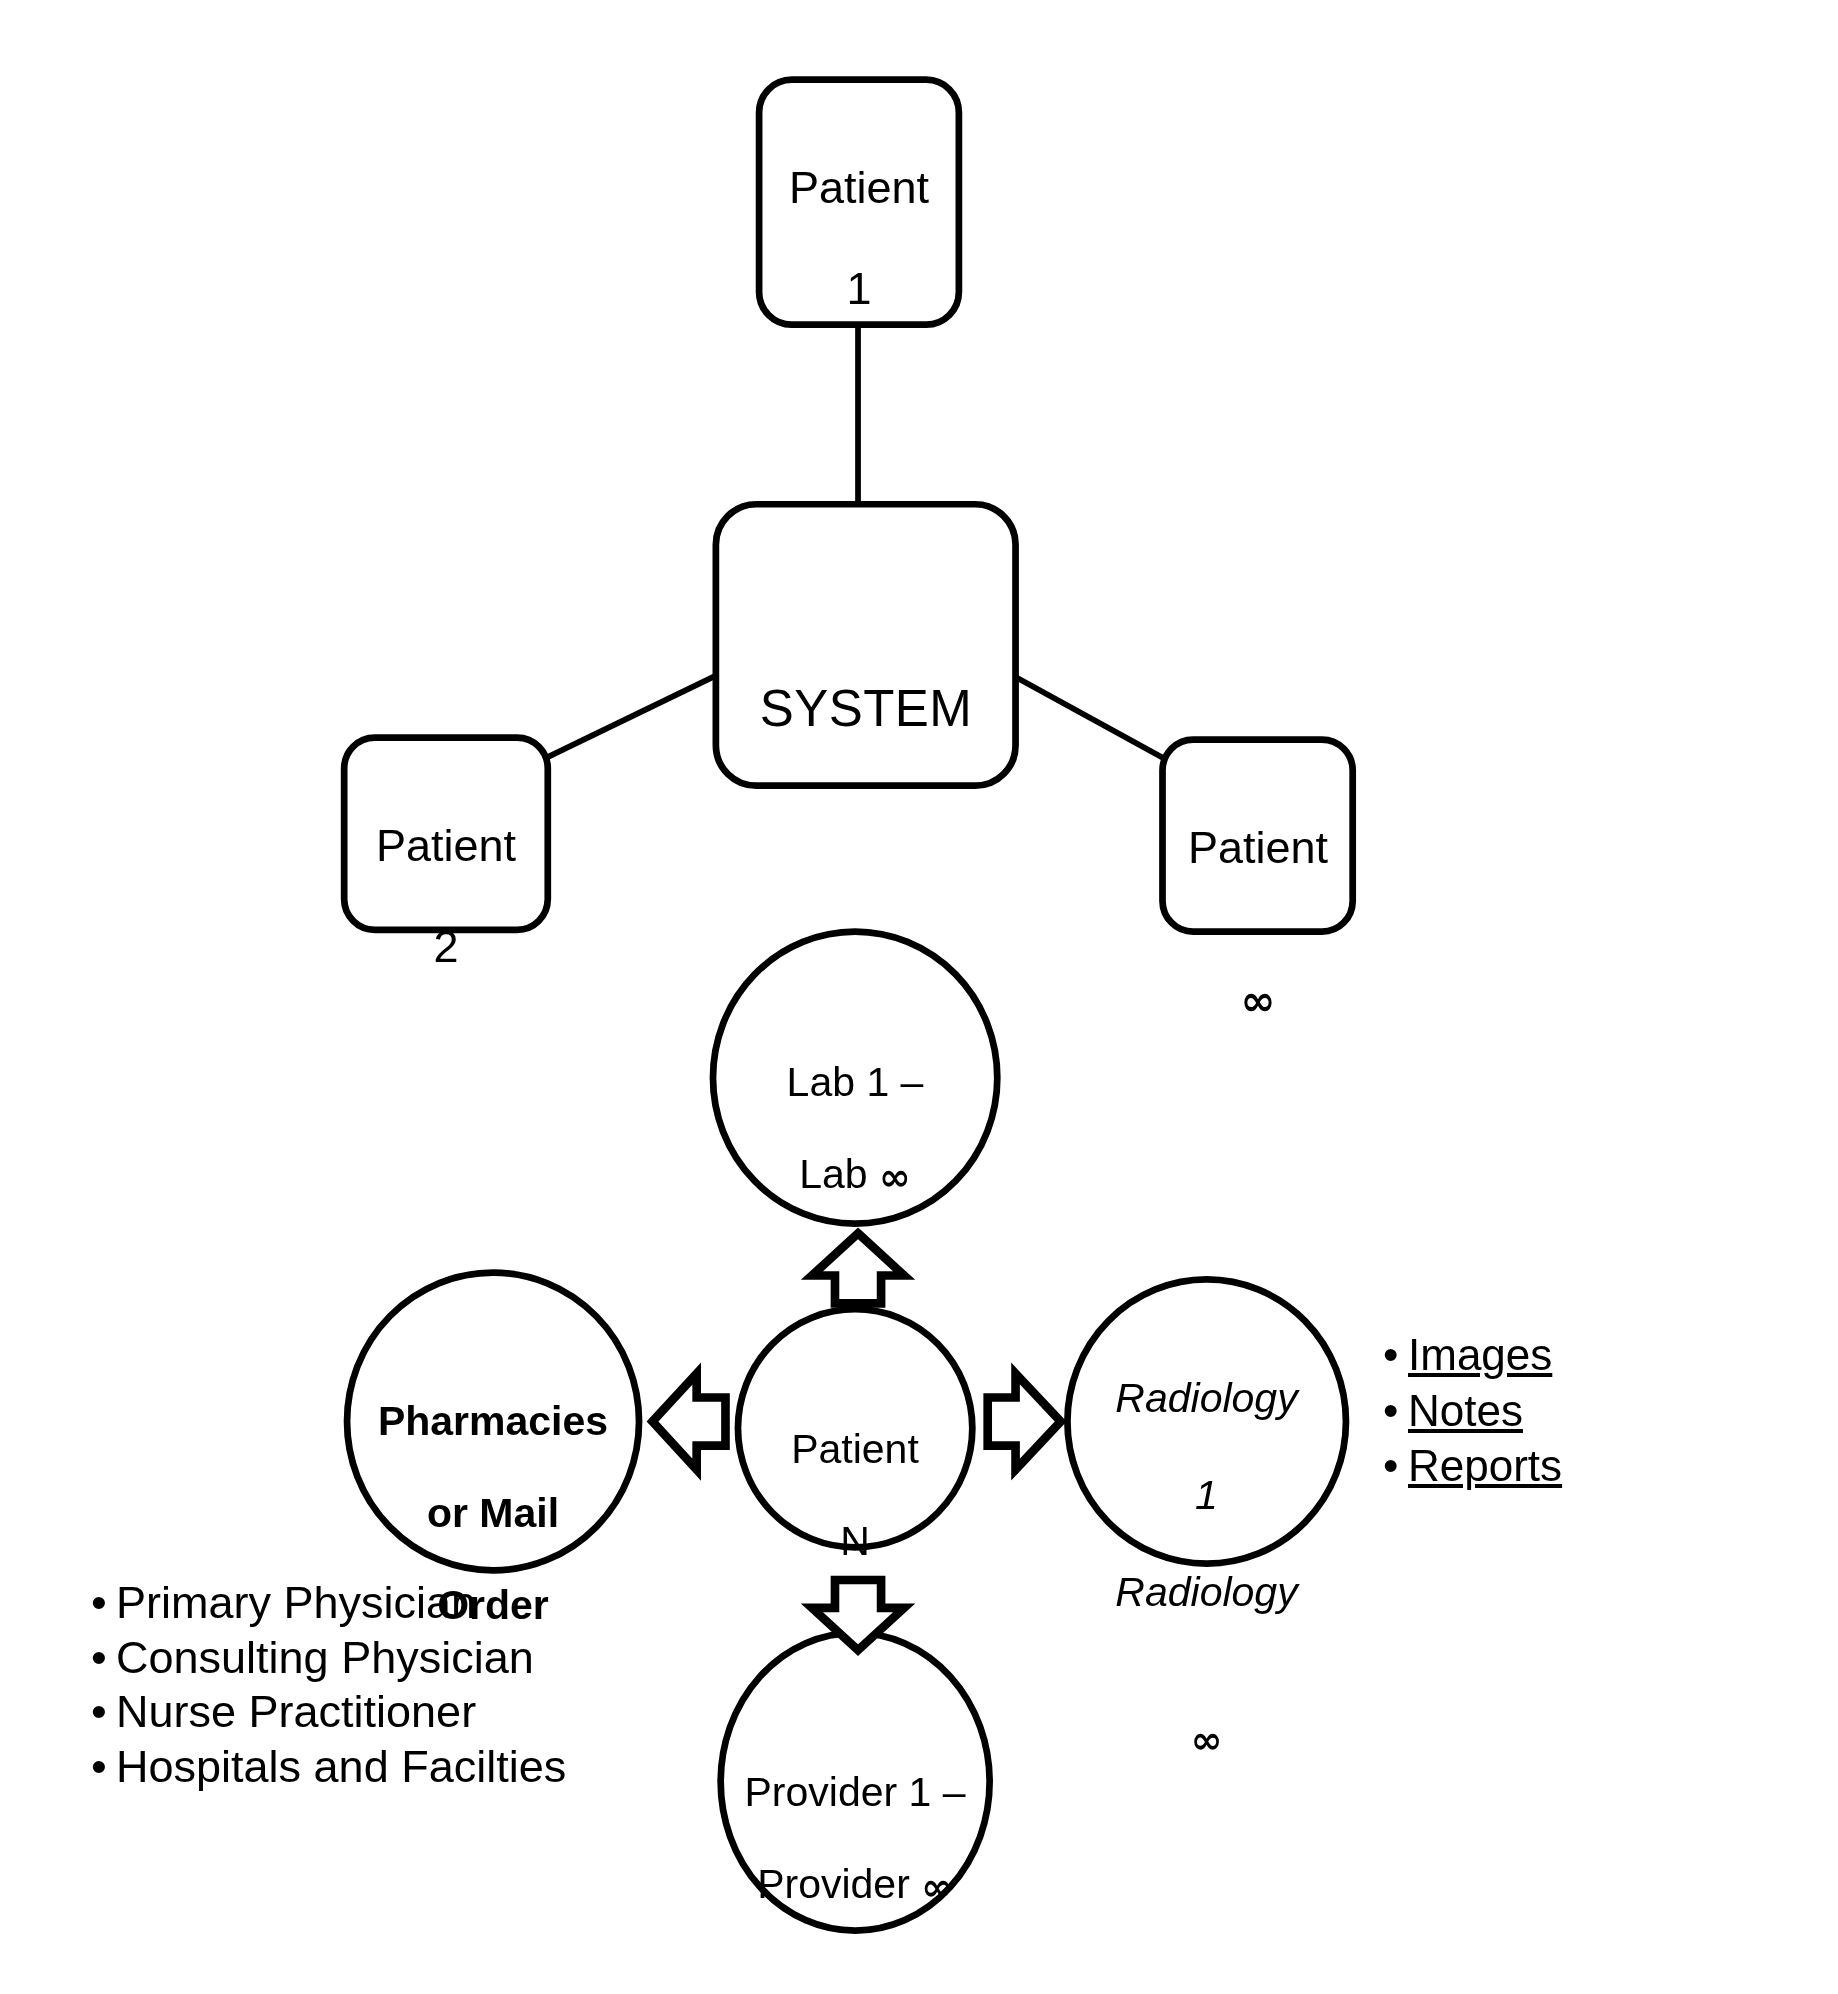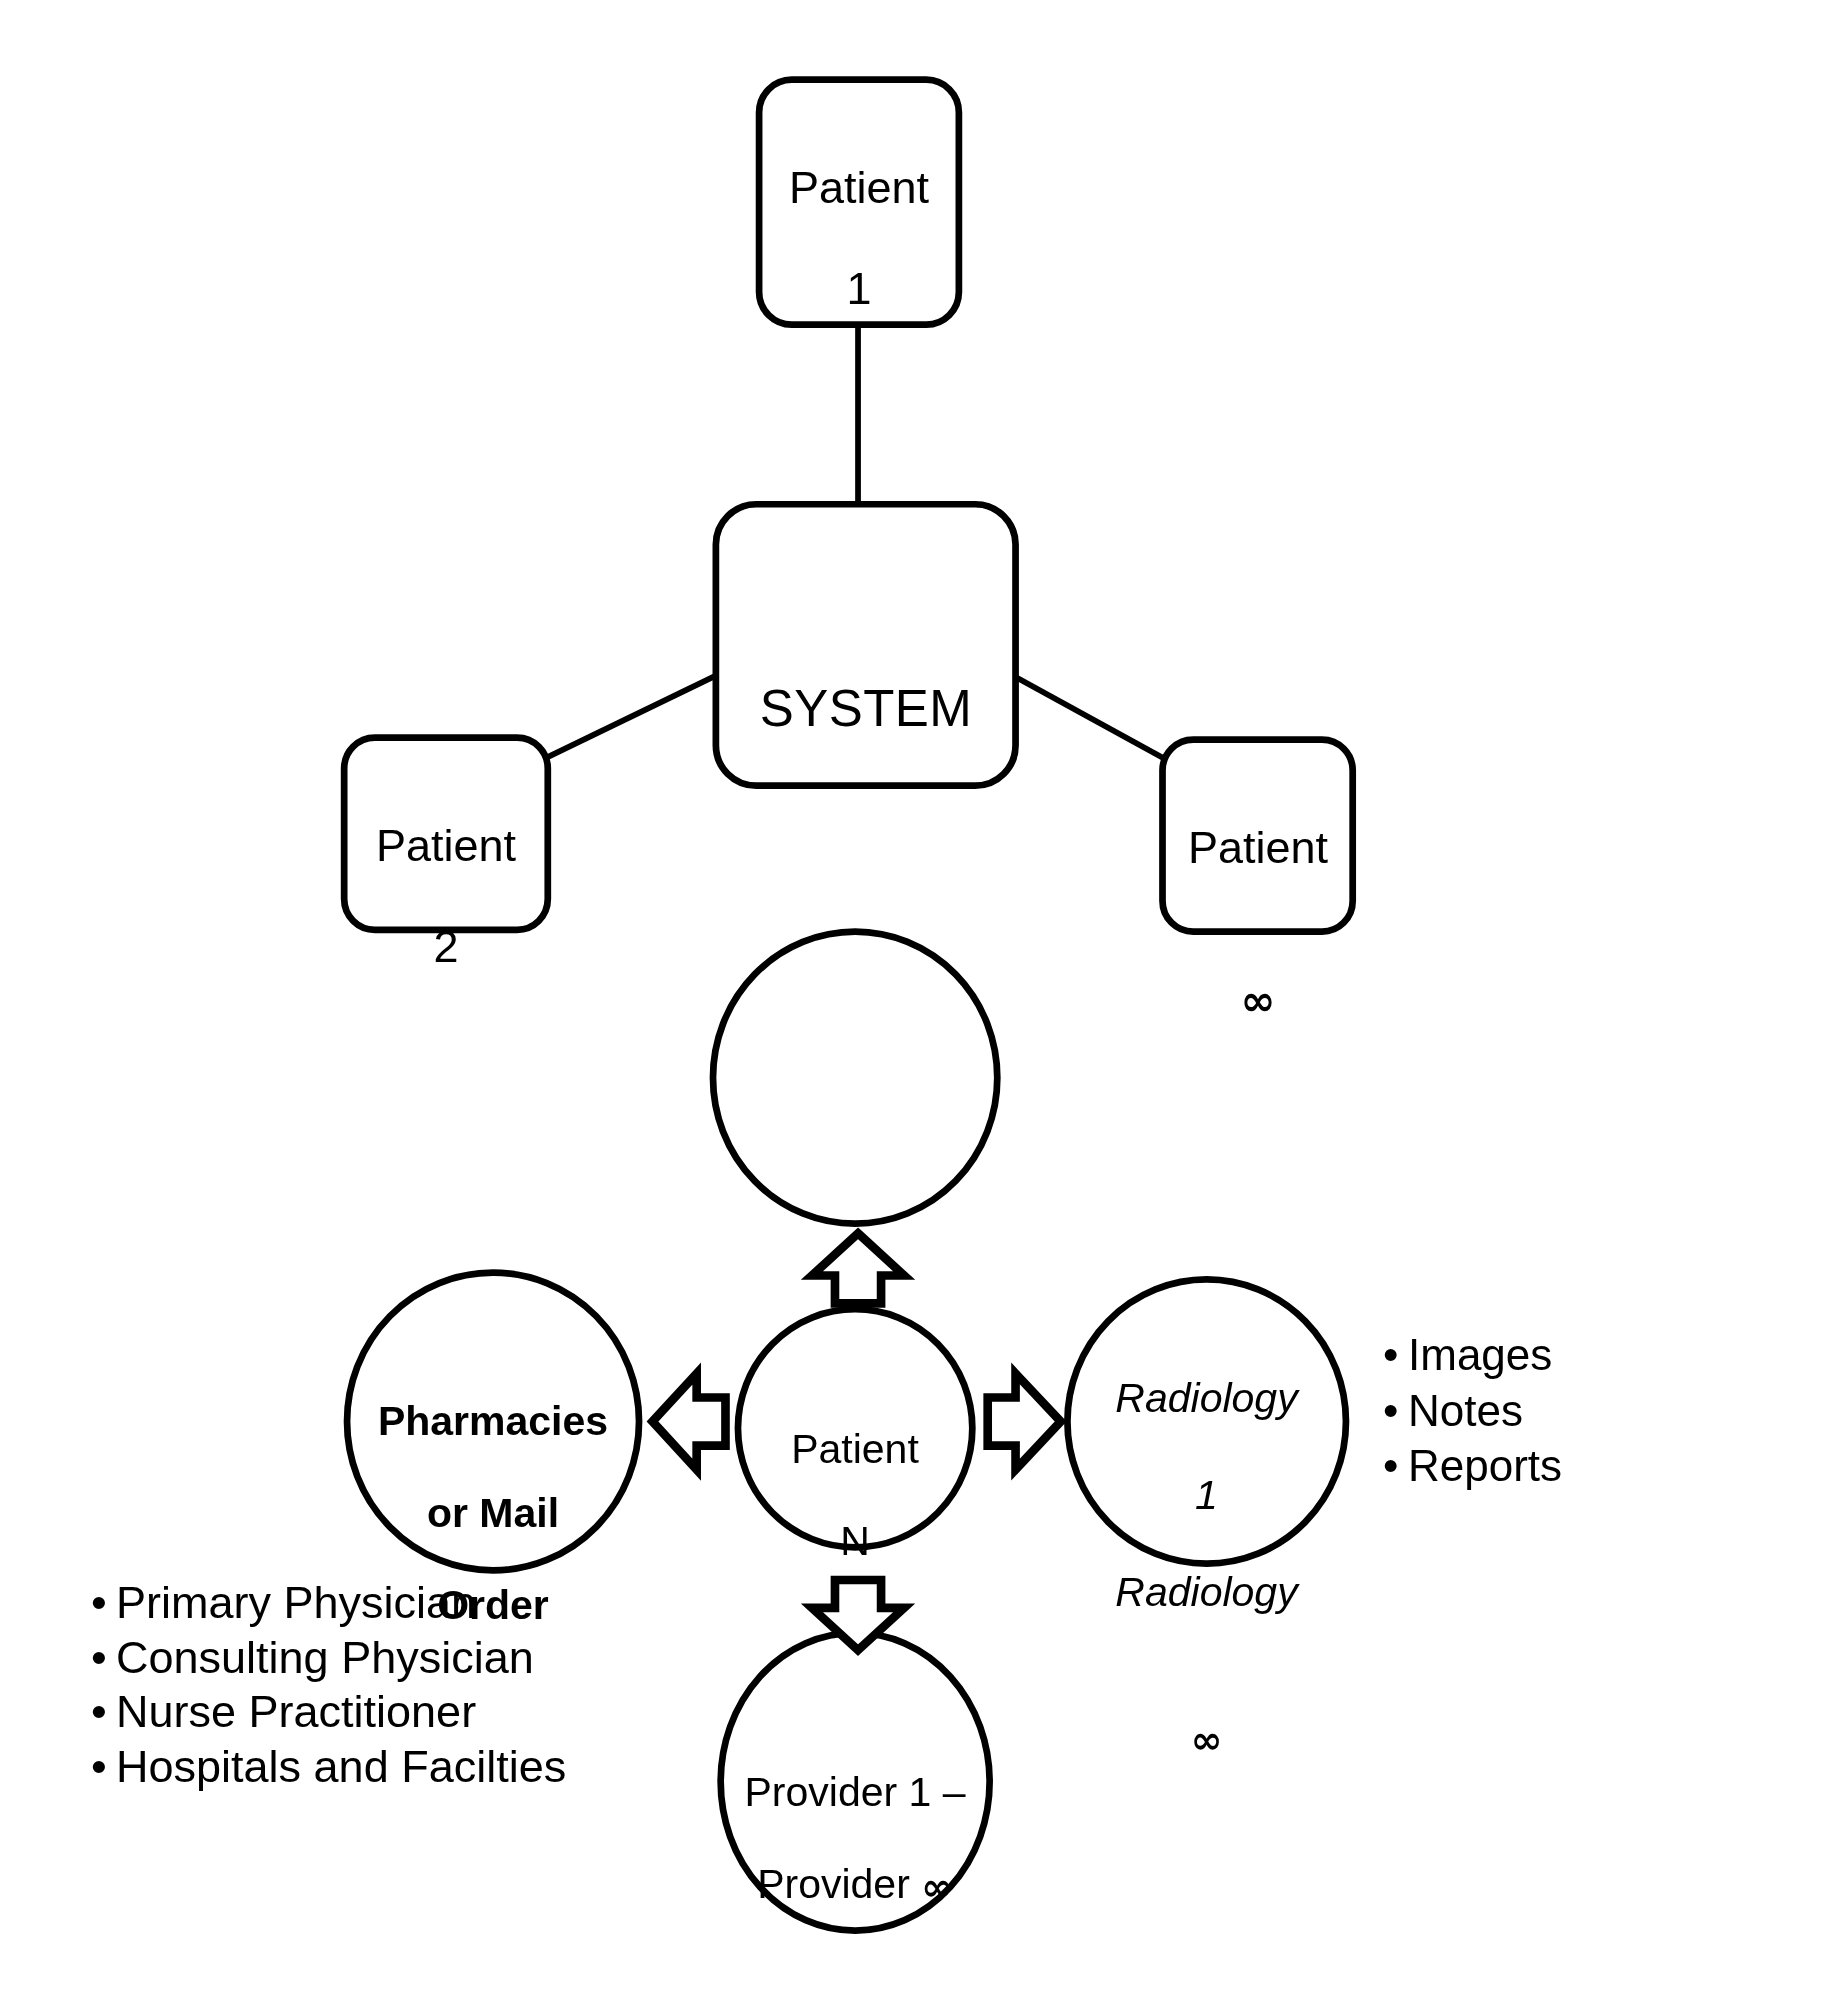--- a/index.html
+++ b/index.html
@@ -62,21 +62,21 @@
   .bullet-list .li {
     display: block;
     white-space: nowrap;
     margin-bottom: 9.6px;
   }
   .bullet-list .dot {
     display: inline-block;
     width: 25px;
   }
   #right-list { font-size: 44px; }
-  #right-list .li { margin-bottom: 11.5px; }
+  #right-list .li { margin-bottom: 11.5px; text-decoration: underline; }
 </style>
 </head>
 <body>
 
 <div id="canvas">
 
   <svg id="diagram-svg" viewBox="0 0 1914 2076" xmlns="http://www.w3.org/2000/svg">
 
     <line x1="893" y1="335" x2="893" y2="530" stroke="#000" stroke-width="6"></line>
     <line x1="566" y1="790" x2="752" y2="700" stroke="#000" stroke-width="6"></line>
@@ -123,20 +123,24 @@
     <div>2</div>
   </div>
 
   <div class="node-label box-label" style="left:1158px; top:773px; width:200px;">
     <div>Patient</div>
     <div>
       <span class="inf-lg">∞</span>
     </div>
   </div>
 
+  <div class="node-label circle-label" style="left:713px; top:1014px; width:284px;">
+    <div>Lab 1 –</div>
+    <div><span>Lab </span><span class="inf">∞</span></div>
+  </div>
 
   <div class="node-label circle-label" style="left:738px; top:1381px; width:234px;">
     <div>Patient</div>
     <div>N</div>
   </div>
 
   <div class="node-label circle-label" style="left:347px; top:1353px; width:292px;font-weight:bold;">
     <div>Pharmacies</div>
     <div>or Mail</div>
     <div>Order</div>

